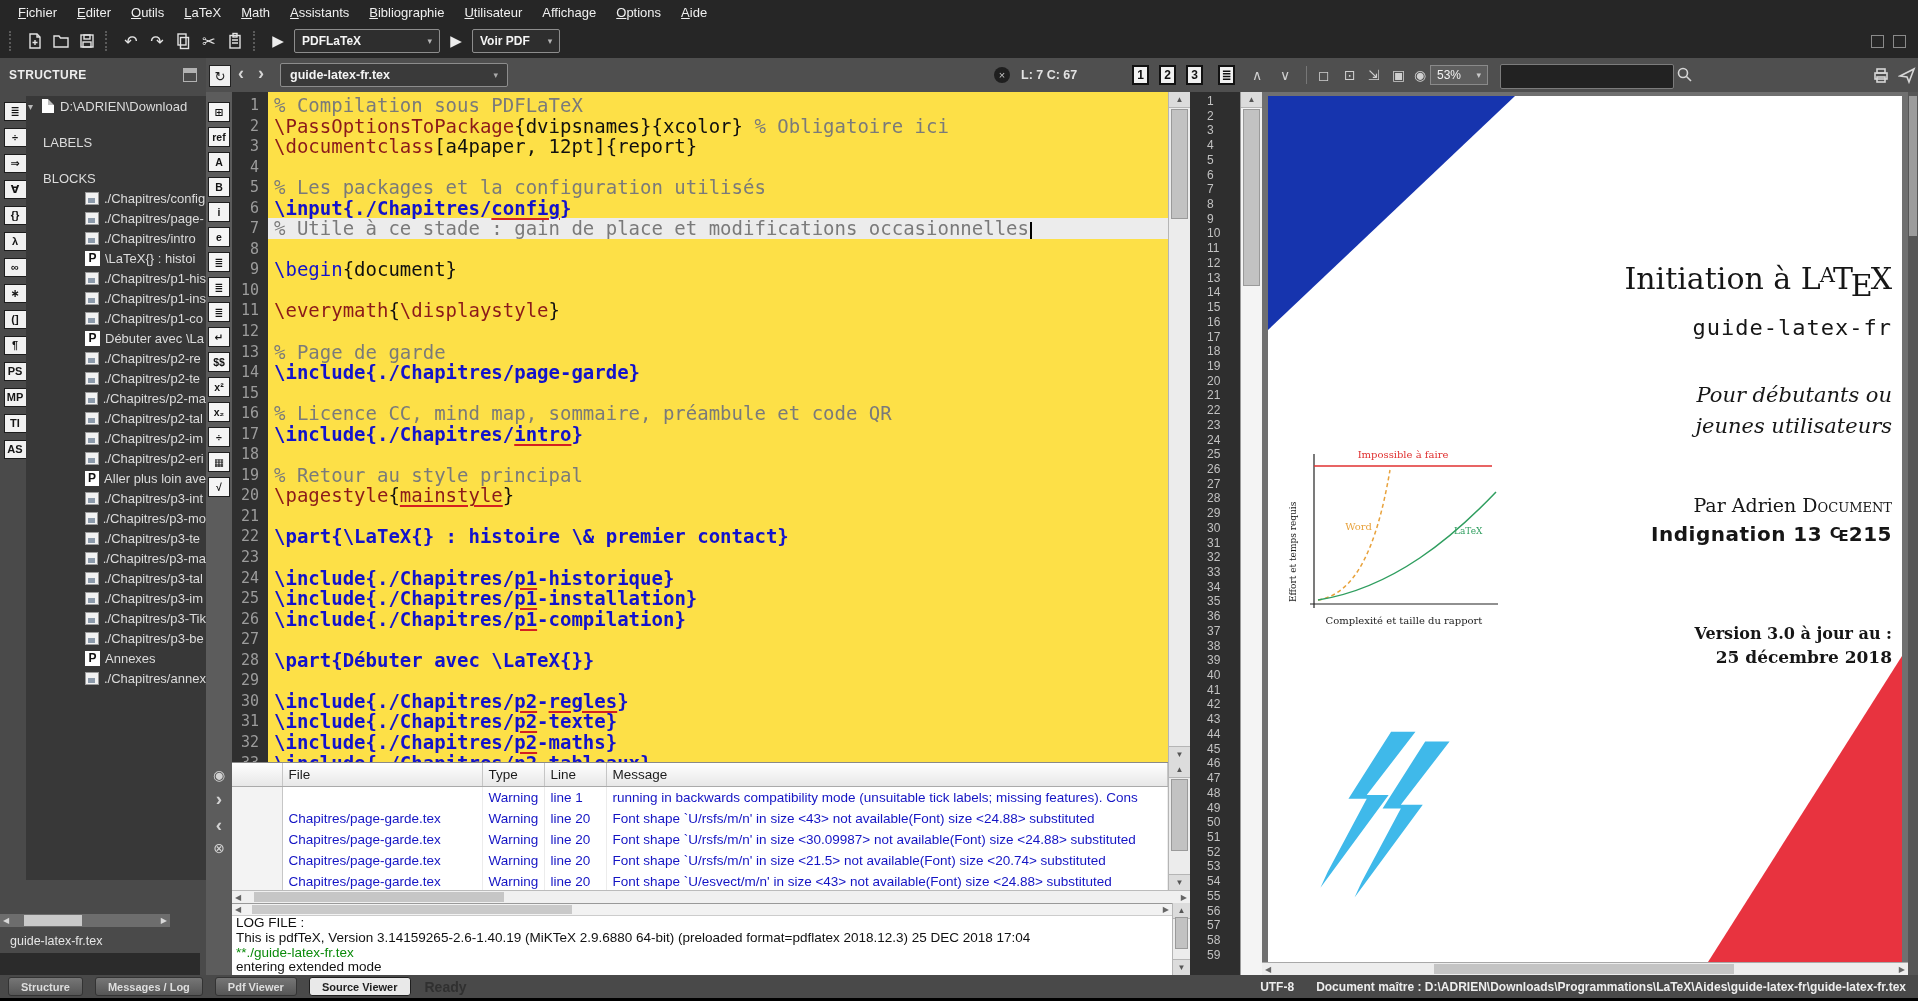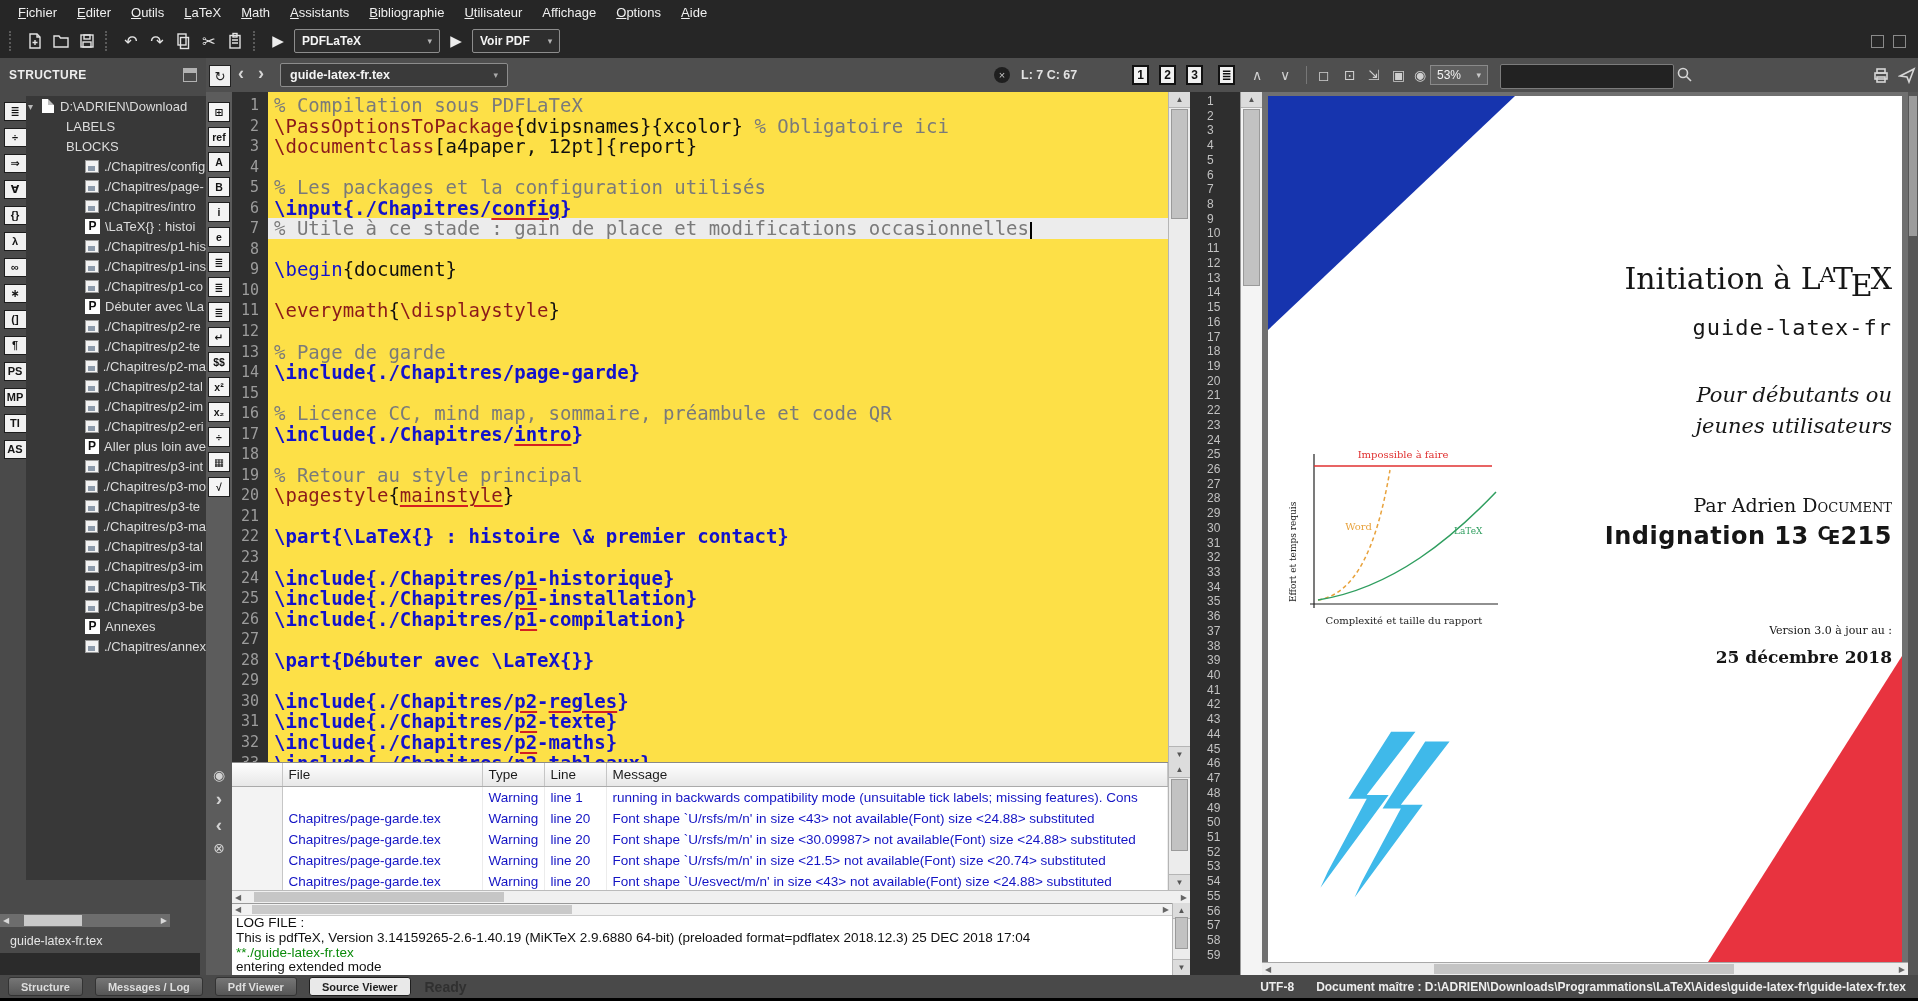--- a/index.html
+++ b/index.html
@@ -28,21 +28,21 @@
   .sp-header{height:34px;display:flex;align-items:center;justify-content:space-between;padding:0 9px;color:#ededed;
              font-size:12px;font-weight:bold;letter-spacing:.4px;}
   .sp-detach{width:12px;height:12px;border:1px solid #b2b2b2;background:linear-gradient(180deg,#b2b2b2 35%,transparent 35%);}
   .sp-body{position:absolute;top:34px;left:0;right:0;bottom:0;}
   .sp-tabs{position:absolute;left:0;top:10px;width:30px;display:flex;flex-direction:column;align-items:center;gap:7px;}
   .side-tab{width:21px;height:17px;background:#f1f1f1;border:1px solid #1c1c1c;color:#141414;font-size:11px;
             font-weight:bold;display:flex;align-items:center;justify-content:center;line-height:1;}
   .sp-tree{position:absolute;left:26px;top:4px;right:0;height:784px;background:#383838;overflow:hidden;}
   .tree-row{display:flex;align-items:center;height:20px;color:#dcdcdc;font-size:13px;white-space:nowrap;overflow:hidden;}
   .tr-root{padding-left:2px;}
-  .tr-plain{padding-left:40px;}
+  .tr-plain{padding-left:17px;margin-top:16px;}
   .tr-item{padding-left:59px;}
   .tree-exp{width:14px;color:#b8b8b8;font-size:10px;}
   .ti-root{width:12px;height:14px;background:#fdfdfd;border-top-right-radius:4px;margin-right:6px;position:relative;}
   .ti-root:after{content:"";position:absolute;right:0;top:0;border:3px solid #383838;border-left-color:#bdbdbd;border-bottom-color:#bdbdbd;}
   .ti-inc{width:14px;height:13px;background:#f3f3f3;border:1px solid #9a9a9a;margin-right:5px;position:relative;box-sizing:border-box;}
   .ti-inc:after{content:"";position:absolute;left:2px;bottom:1px;width:7px;height:5px;background:#8c9aaa;}
   .ti-part{width:15px;height:15px;background:#fff;color:#101010;font-weight:bold;font-size:12px;display:flex;
            align-items:center;justify-content:center;margin-right:5px;}
   .sp-hscroll{position:absolute;left:0;top:822px;width:170px;height:13px;background:#6d6d6d;display:flex;align-items:center;}
   .sp-hscroll .thumb{width:58px;height:11px;background:#c9c9c9;margin-left:12px;}
@@ -142,23 +142,23 @@
 
   .pg-line{position:absolute;left:180px;right:10px;text-align:right;color:#161616;}
   .pg-title{top:165px;font-family:"DejaVu Serif",serif;font-size:30px;}
   .lx-sup{font-size:.70em;vertical-align:.34em;margin:0 -.10em 0 -.04em;}
   .lx-sub{vertical-align:-.22em;margin:0 -.07em;}
   .pg-sub{top:219px;font-family:"DejaVu Sans Mono",monospace;font-size:22px;letter-spacing:1px;}
   .pg-italic{font-family:"DejaVu Serif",serif;font-style:italic;font-size:21px;}
   .pg-tag1{top:287px;}  .pg-tag2{top:318px;}
   .pg-author{top:398px;font-family:"DejaVu Serif",serif;font-size:19px;}
   .sc{font-variant:small-caps;}
-  .pg-addr{top:426px;font-family:"DejaVu Sans",sans-serif;font-size:24px;font-weight:bold;letter-spacing:.5px;}
+  .pg-addr{top:426px;font-family:"DejaVu Sans",sans-serif;font-size:20px;font-weight:bold;letter-spacing:.5px;}
   .pg-date{top:505px;font-family:"DejaVu Serif",serif;font-size:17px;}
-  .pg-v1{top:528px;font-family:"DejaVu Serif",serif;font-size:11px;font-weight:normal;}
+  .pg-v1{top:528px;font-family:"DejaVu Serif",serif;font-size:16px;font-weight:bold;}
   .pg-v2{top:551px;font-family:"DejaVu Serif",serif;font-size:17px;font-weight:bold;}
   .pg-chart{position:absolute;left:16px;top:344px;width:226px;height:196px;}
   .pg-bolt{position:absolute;left:50px;top:630px;width:134px;height:182px;}
   .pg-tris{position:absolute;left:0;top:0;width:634px;height:866px;}
 
   
   .statusbar{position:absolute;left:0;top:975px;width:1918px;height:23px;background:#494949;display:flex;
              align-items:center;gap:12px;padding:0 8px;box-sizing:border-box;}
   .st-btn{height:17px;padding:0 12px;border-radius:3px;background:linear-gradient(#767676,#565656);border:1px solid #333;
           color:#dedede;font-size:11px;font-weight:bold;display:flex;align-items:center;}

